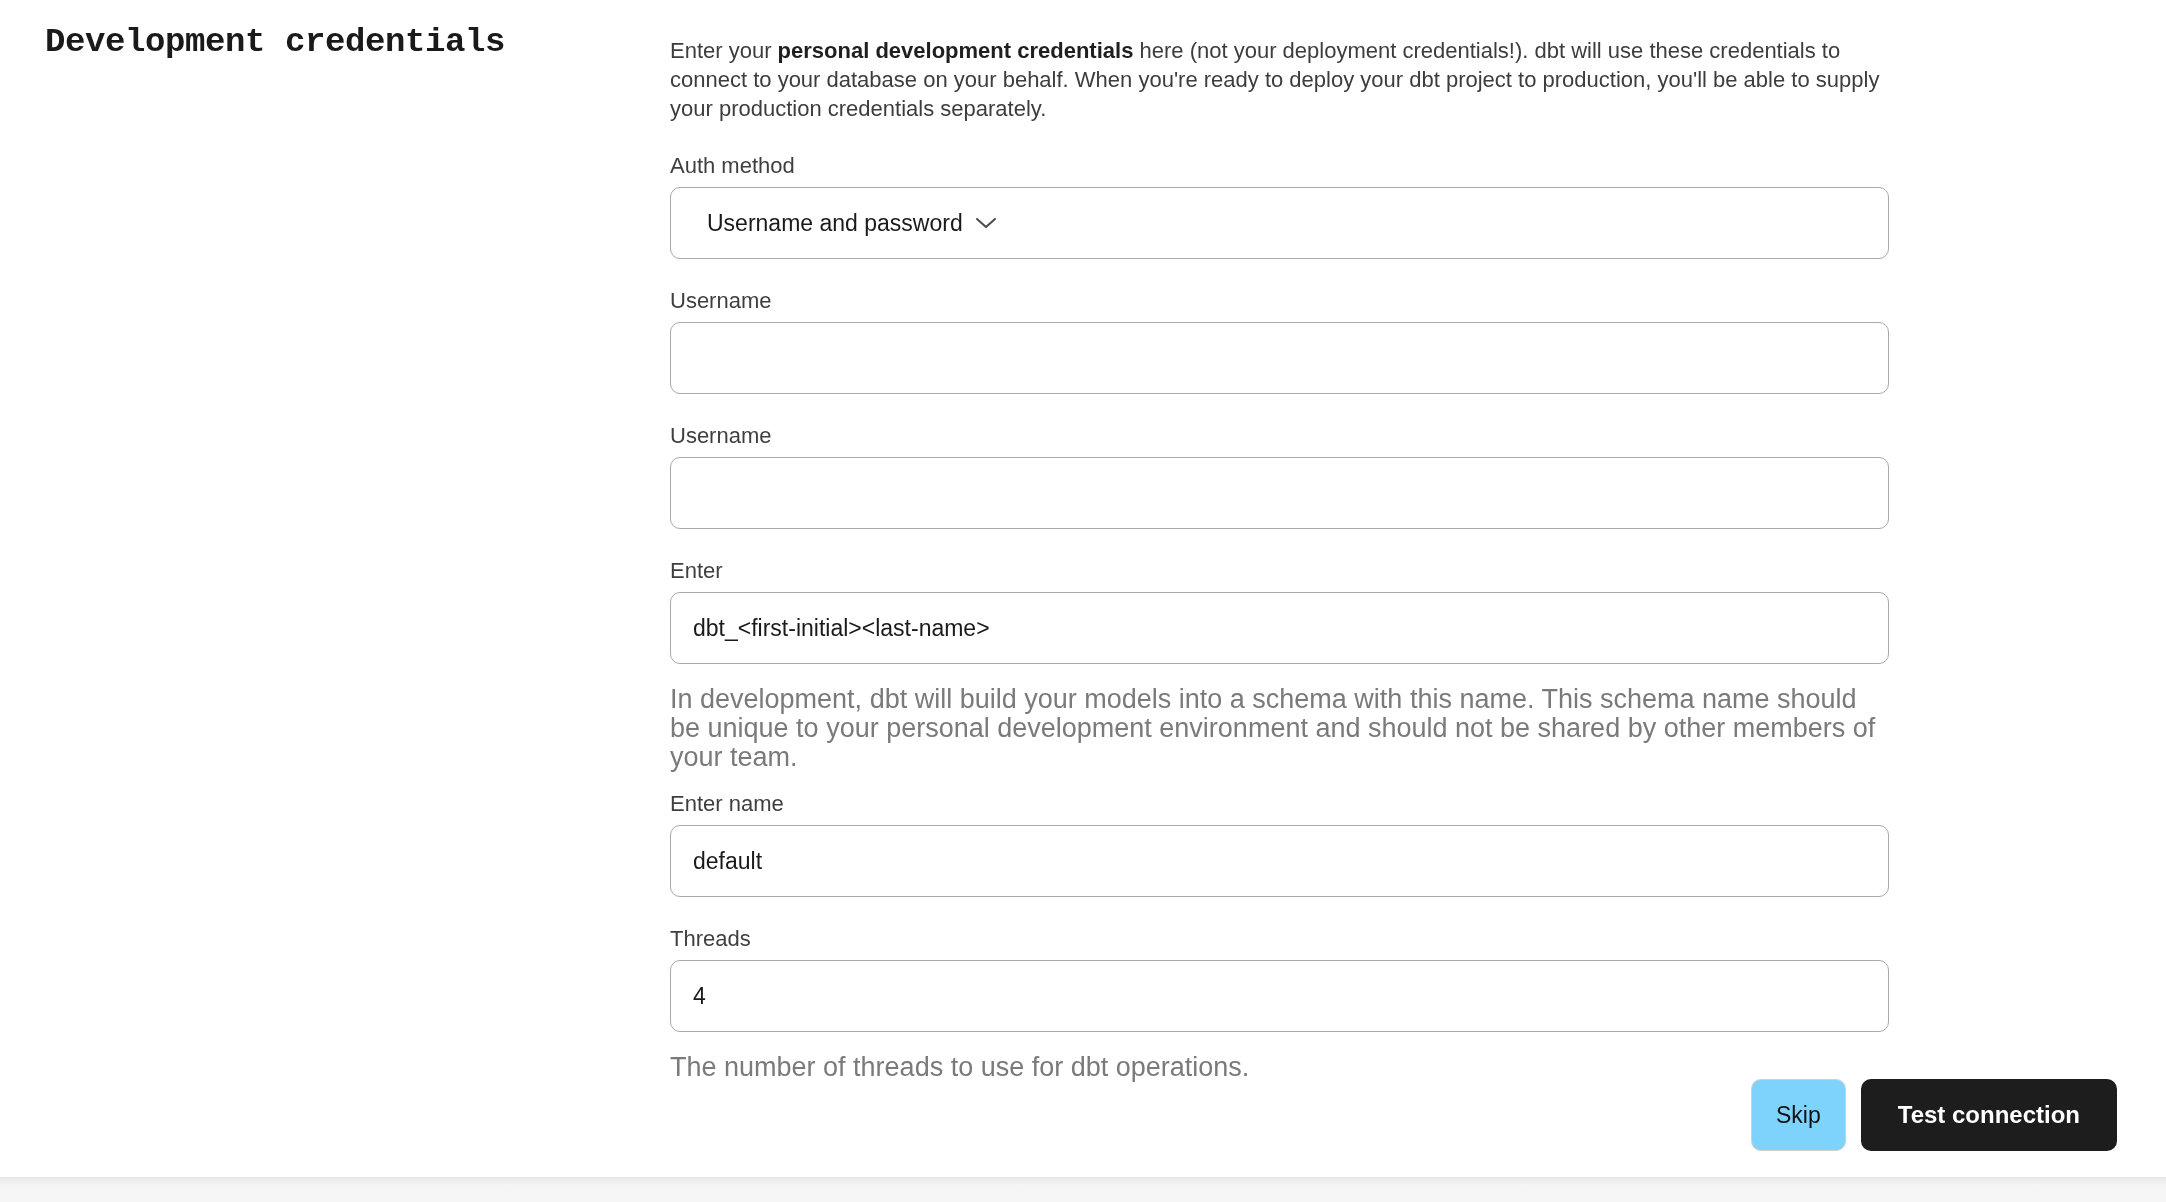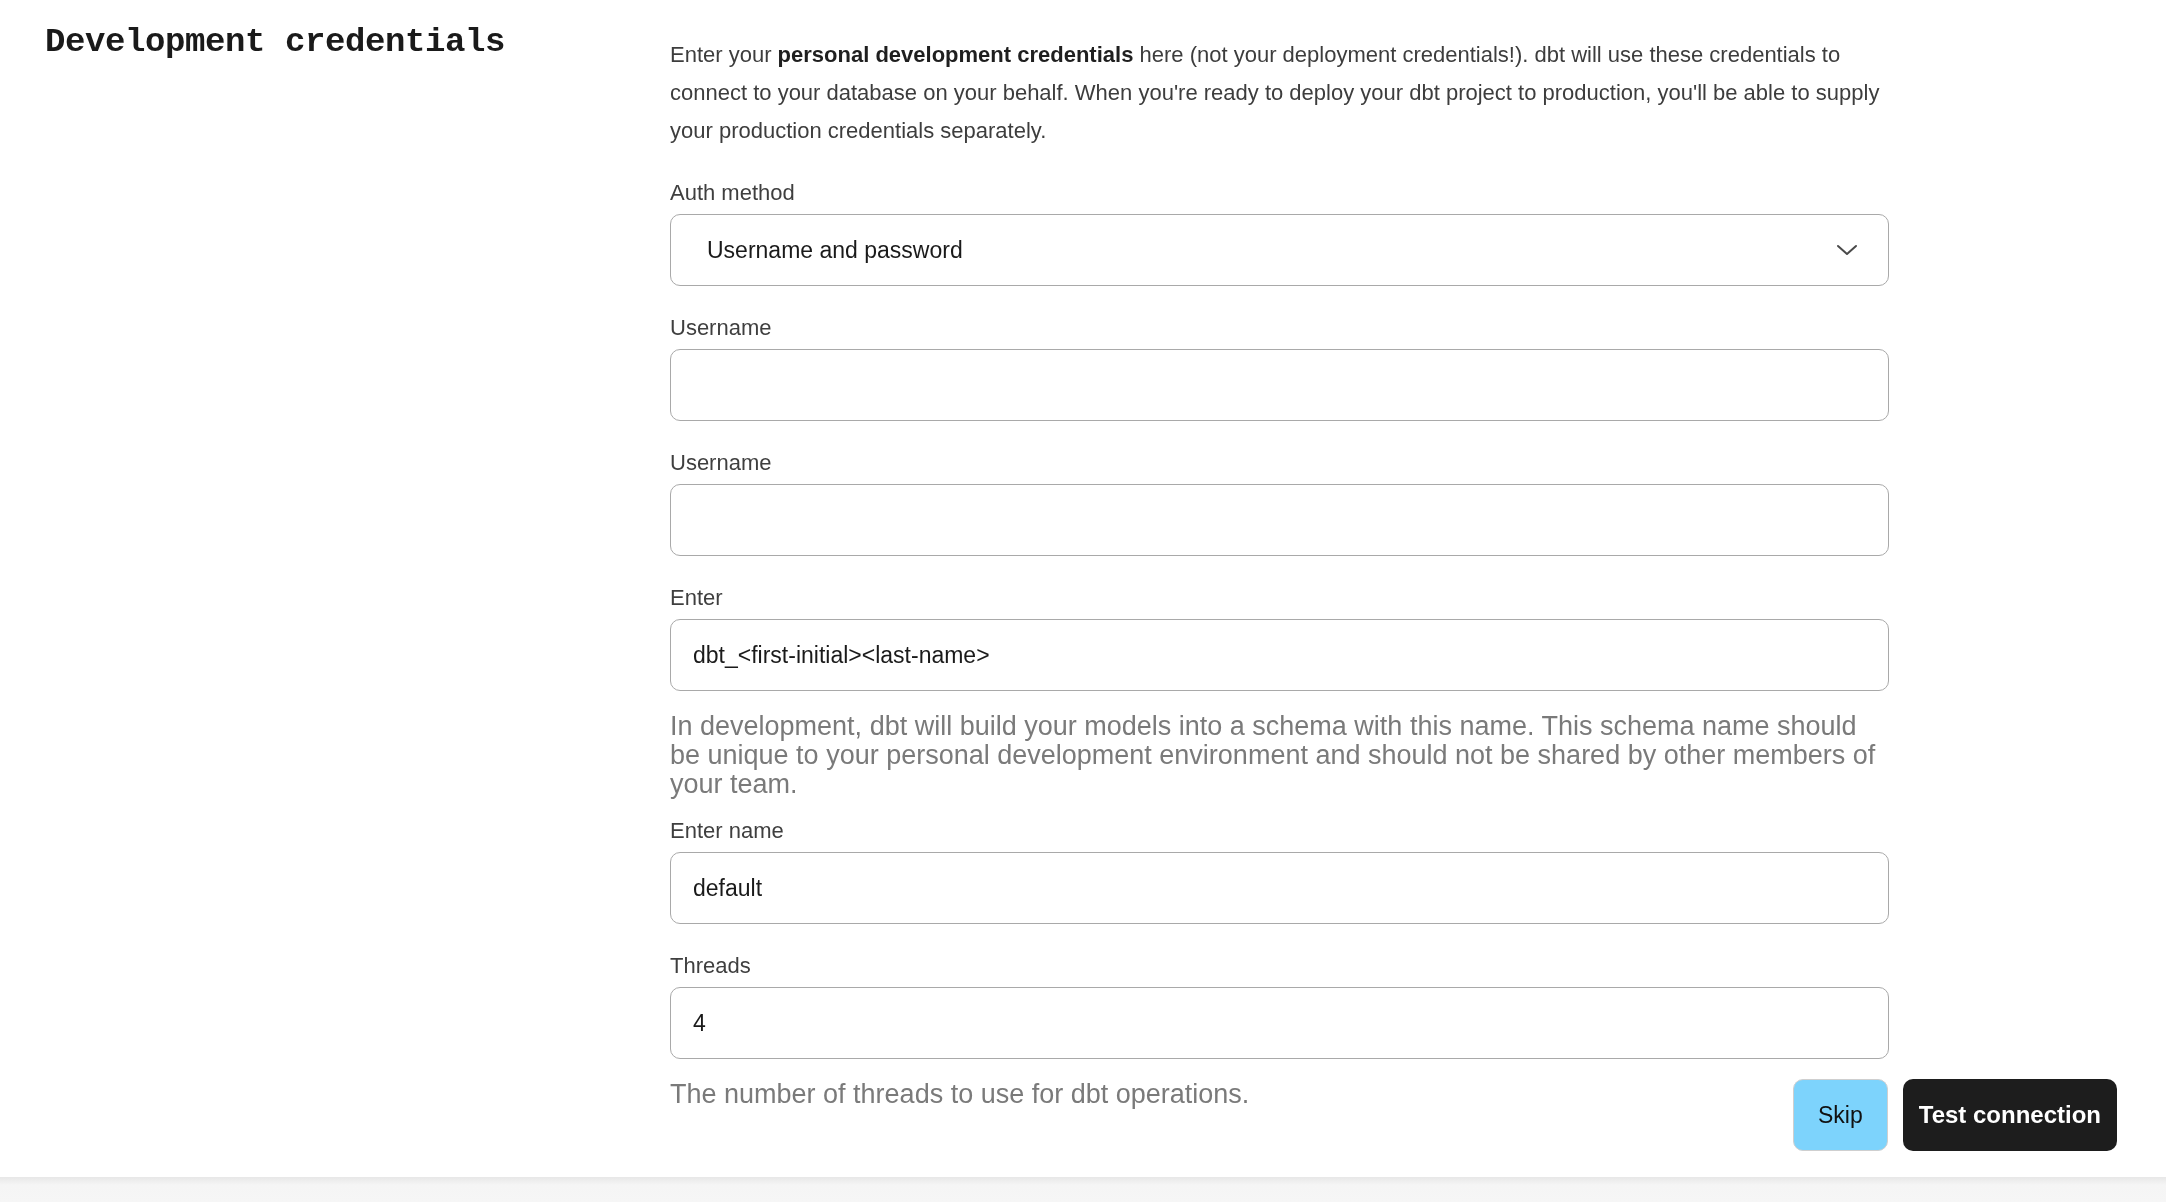--- a/index.html
+++ b/index.html
@@ -20,21 +20,21 @@
     line-height: 44px;
     font-family: Liberation Mono, monospace;
   }
   .form-col {
     position: absolute;
     left: 670px; top: 36px;
     width: 1219px;
   }
   .intro {
     font-size: 22px;
-    line-height: 38px;
+    line-height: 29px;
     color: #3d3d3d;
     margin-bottom: 30px;
   }
   .intro b { color: #1f1f1f; font-weight: 700; }
   .field-label {
     display: block;
     font-size: 22px;
     line-height: 26px;
     color: #3f3f3f;
     margin-bottom: 8px;
@@ -48,21 +48,20 @@
     background: #ffffff;
     font-family: "Liberation Sans", sans-serif;
     font-size: 23px;
     color: #1a1a1a;
     padding: 0 22px;
     outline: none;
   }
   .select-box {
     display: flex;
     align-items: center;
-    justify-content: space-between;
     cursor: pointer;
     user-select: none;
     padding-left: 36px;
   }
   .chevron { flex: 0 0 auto; margin-left: 12px; margin-right: 8px; display: block; }
   .helper-text {
     font-size: 27px;
     line-height: 29px;
     color: #7a7a7a;
     margin-top: 21px;
@@ -92,21 +91,21 @@
     font-size: 23px;
     font-weight: 500;
     padding: 0 24px;
   }
   .btn-primary {
     background: #1d1d1d;
     border: none;
     color: #ffffff;
     font-size: 24px;
     font-weight: 600;
-    padding: 0 16px;
+    padding: 0 37px;
   }
   .bottom-strip {
     position: absolute;
     left: 0; right: 0; bottom: 0;
     height: 25px;
     background: linear-gradient(to bottom, #e7e7e7 0px, #f5f5f5 8px, #f6f6f6 100%);
   }
 </style>
 </head>
 <body>

